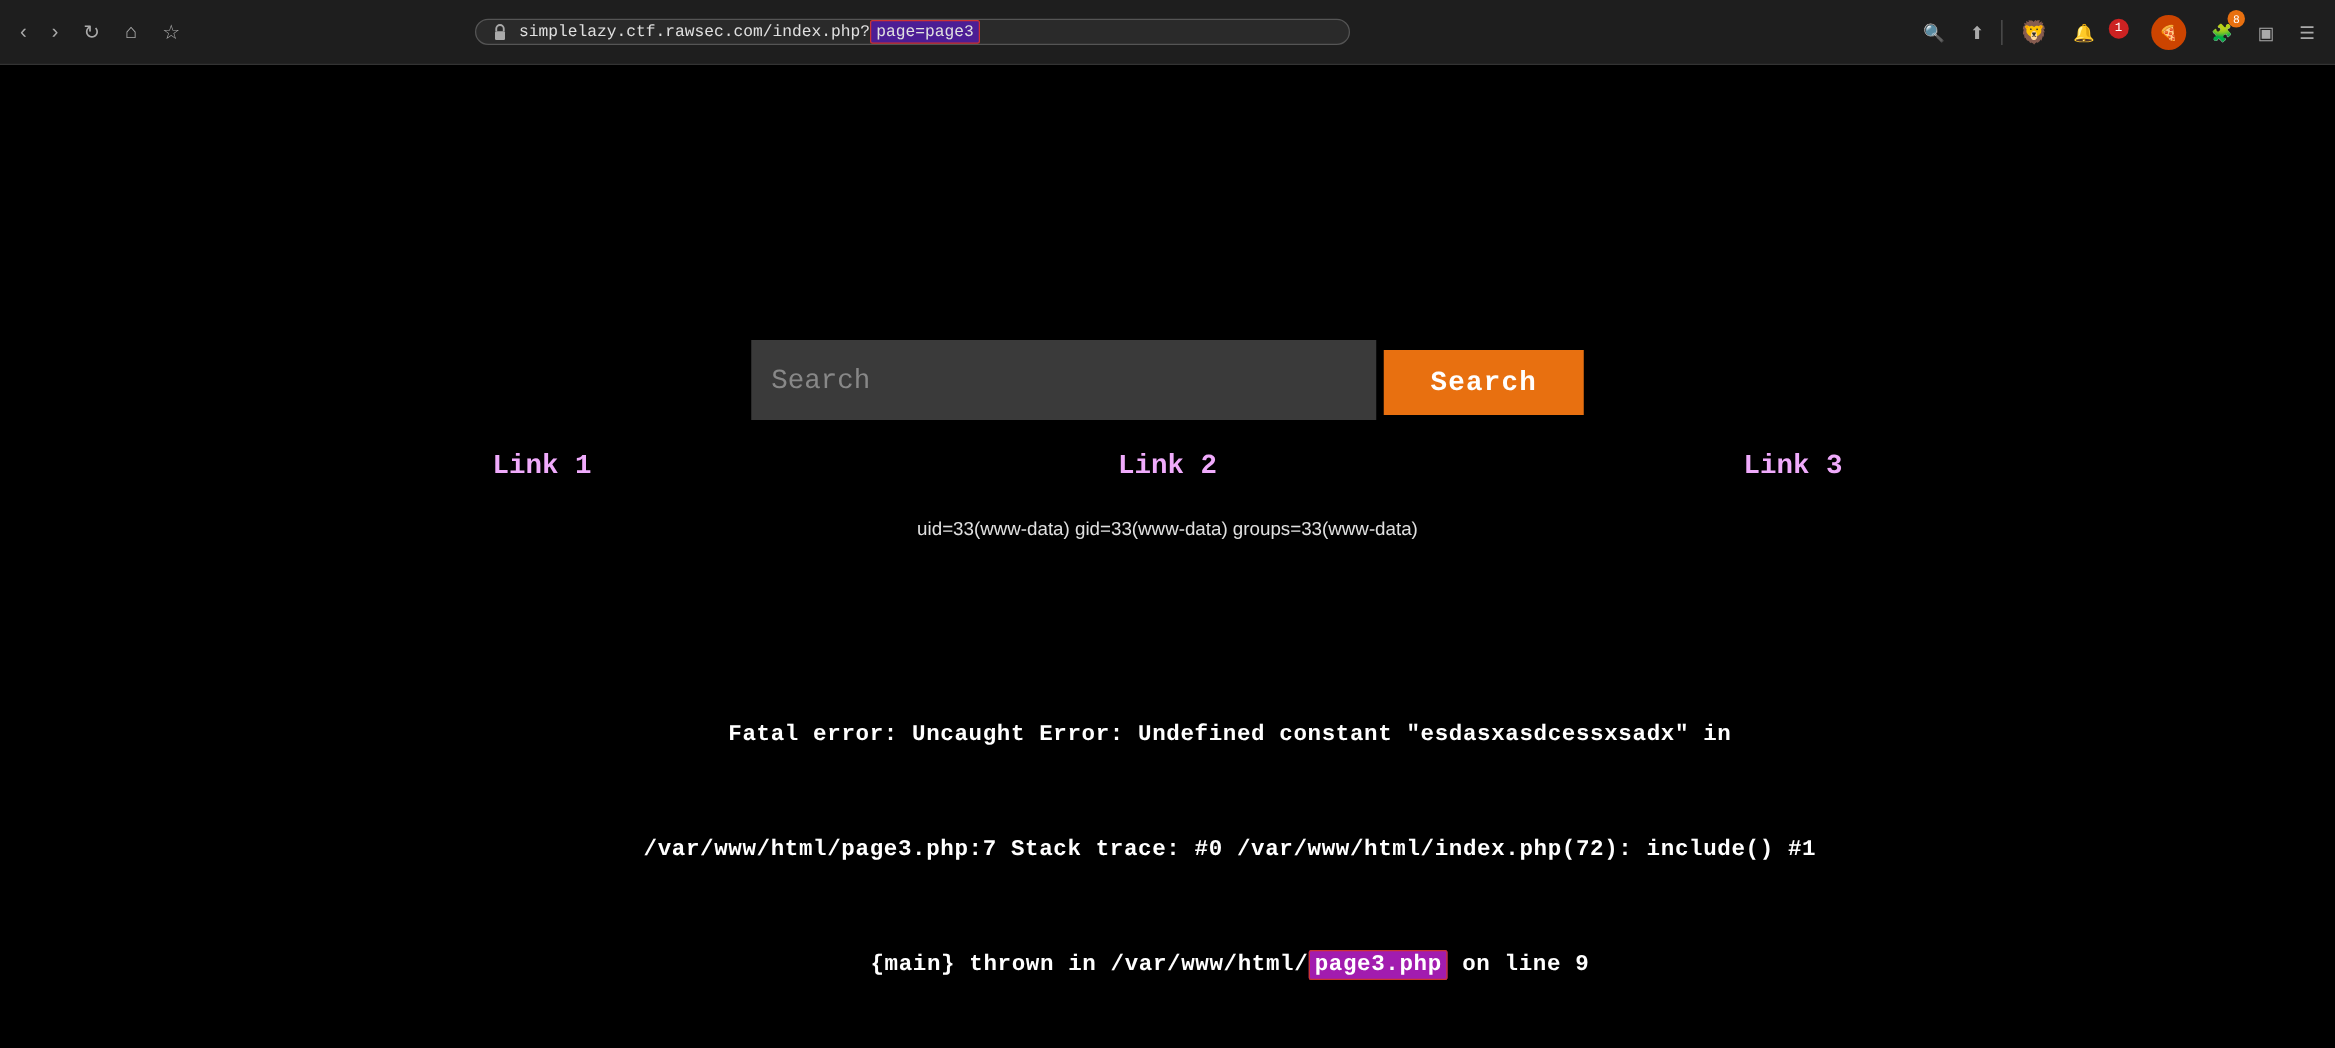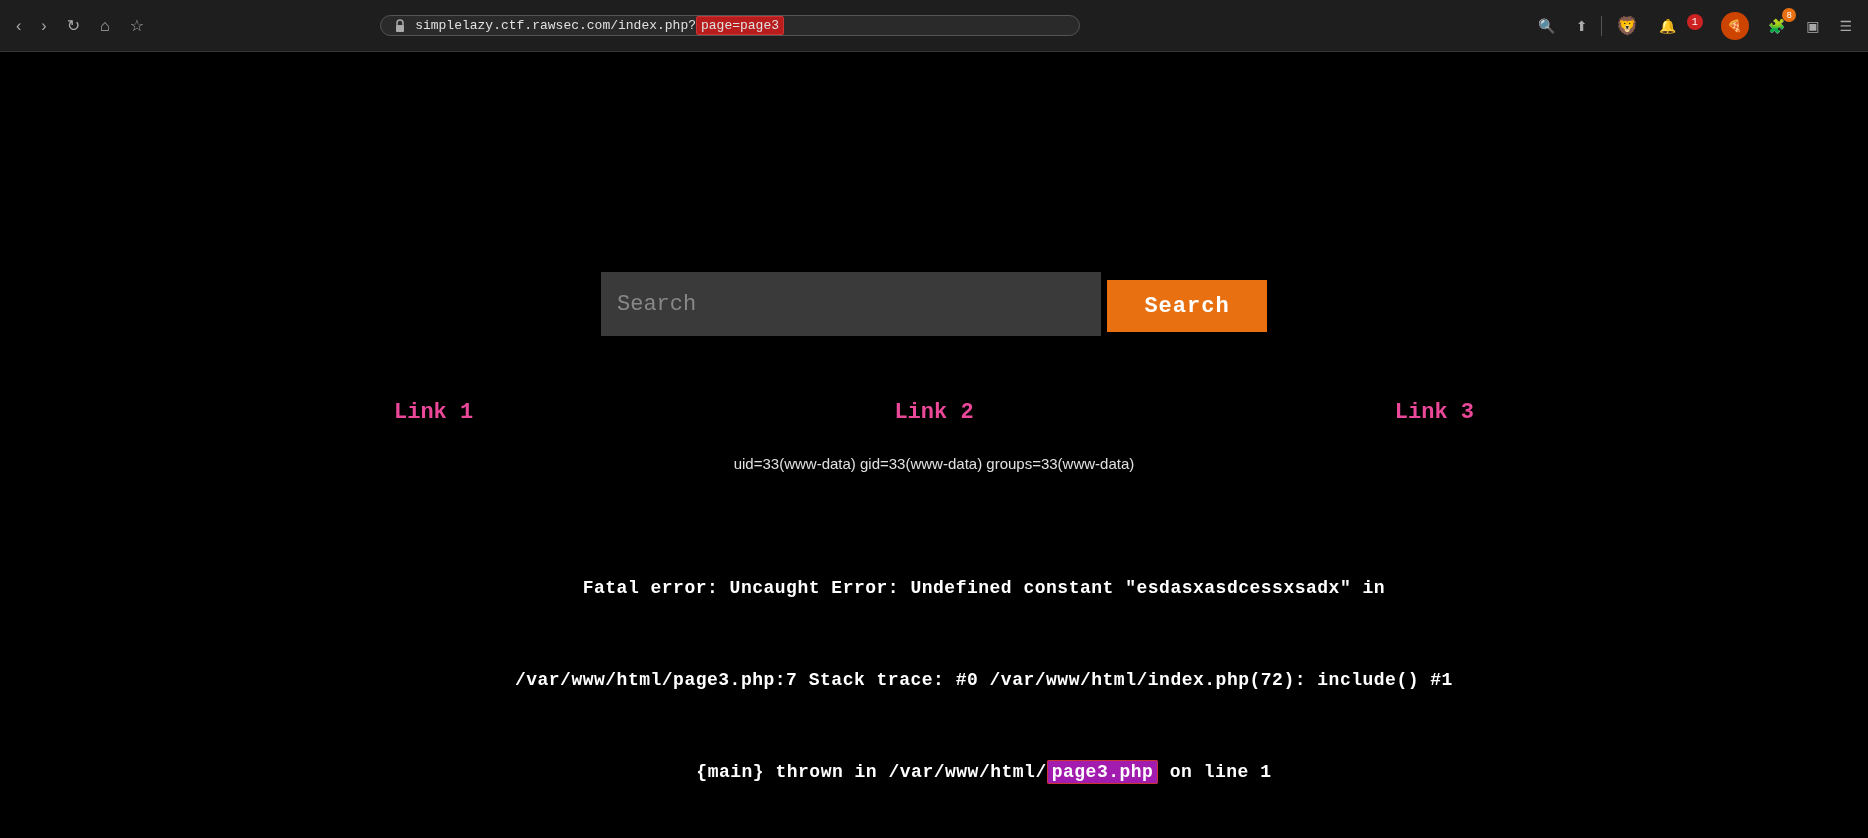--- a/index.html
+++ b/index.html
@@ -49,21 +49,21 @@
 
     .address-text {
       color: #e0e0e0;
       font-size: 13px;
       display: flex;
       align-items: center;
       flex: 1;
     }
 
     .url-highlight {
-      background: #b91c1c;
+      background: #4c1d95;
       border: 1.5px solid #cc3333;
       padding: 1px 4px;
       border-radius: 2px;
       color: #e0e0e0;
     }
 
     .browser-right-icons {
       display: flex;
       align-items: center;
       gap: 8px;
@@ -148,27 +148,26 @@
 
     .links-row {
       display: flex;
       width: 1200px;
       justify-content: space-between;
       margin-top: 24px;
       padding: 0 60px;
     }
 
     .nav-link {
-      color: #ec4899;
+      color: #f0abfc;
       font-size: 22px;
       font-weight: bold;
       text-decoration: none;
       font-family: 'Courier New', Courier, monospace;
       cursor: pointer;
-      margin-top: 40px;
     }
 
     .uid-text {
       color: #e0e0e0;
       font-size: 15px;
       font-family: Liberation Sans, sans-serif;
       margin-top: 30px;
       text-align: left;
     }
 
@@ -289,17 +288,17 @@
   </div>
 
   <div class="uid-text">uid=33(www-data) gid=33(www-data) groups=33(www-data)</div>
 
   <div class="error-section">
     <div class="error-text">
       <span>Fatal error: Uncaught Error: Undefined constant "esdasxasdcessxsadx" in</span>
       <br>
       <span>/var/www/html/page3.php:7 Stack trace: #0 /var/www/html/index.php(72): include() #1</span>
       <br>
-      <span>{main} thrown in /var/www/html/</span><span class="error-highlight">page3.php</span><span> on line 1</span>
+      <span>{main} thrown in /var/www/html/</span><span class="error-highlight">page3.php</span><span> on line 9</span>
     </div>
   </div>
 
 </div>
 
 </body></html>

